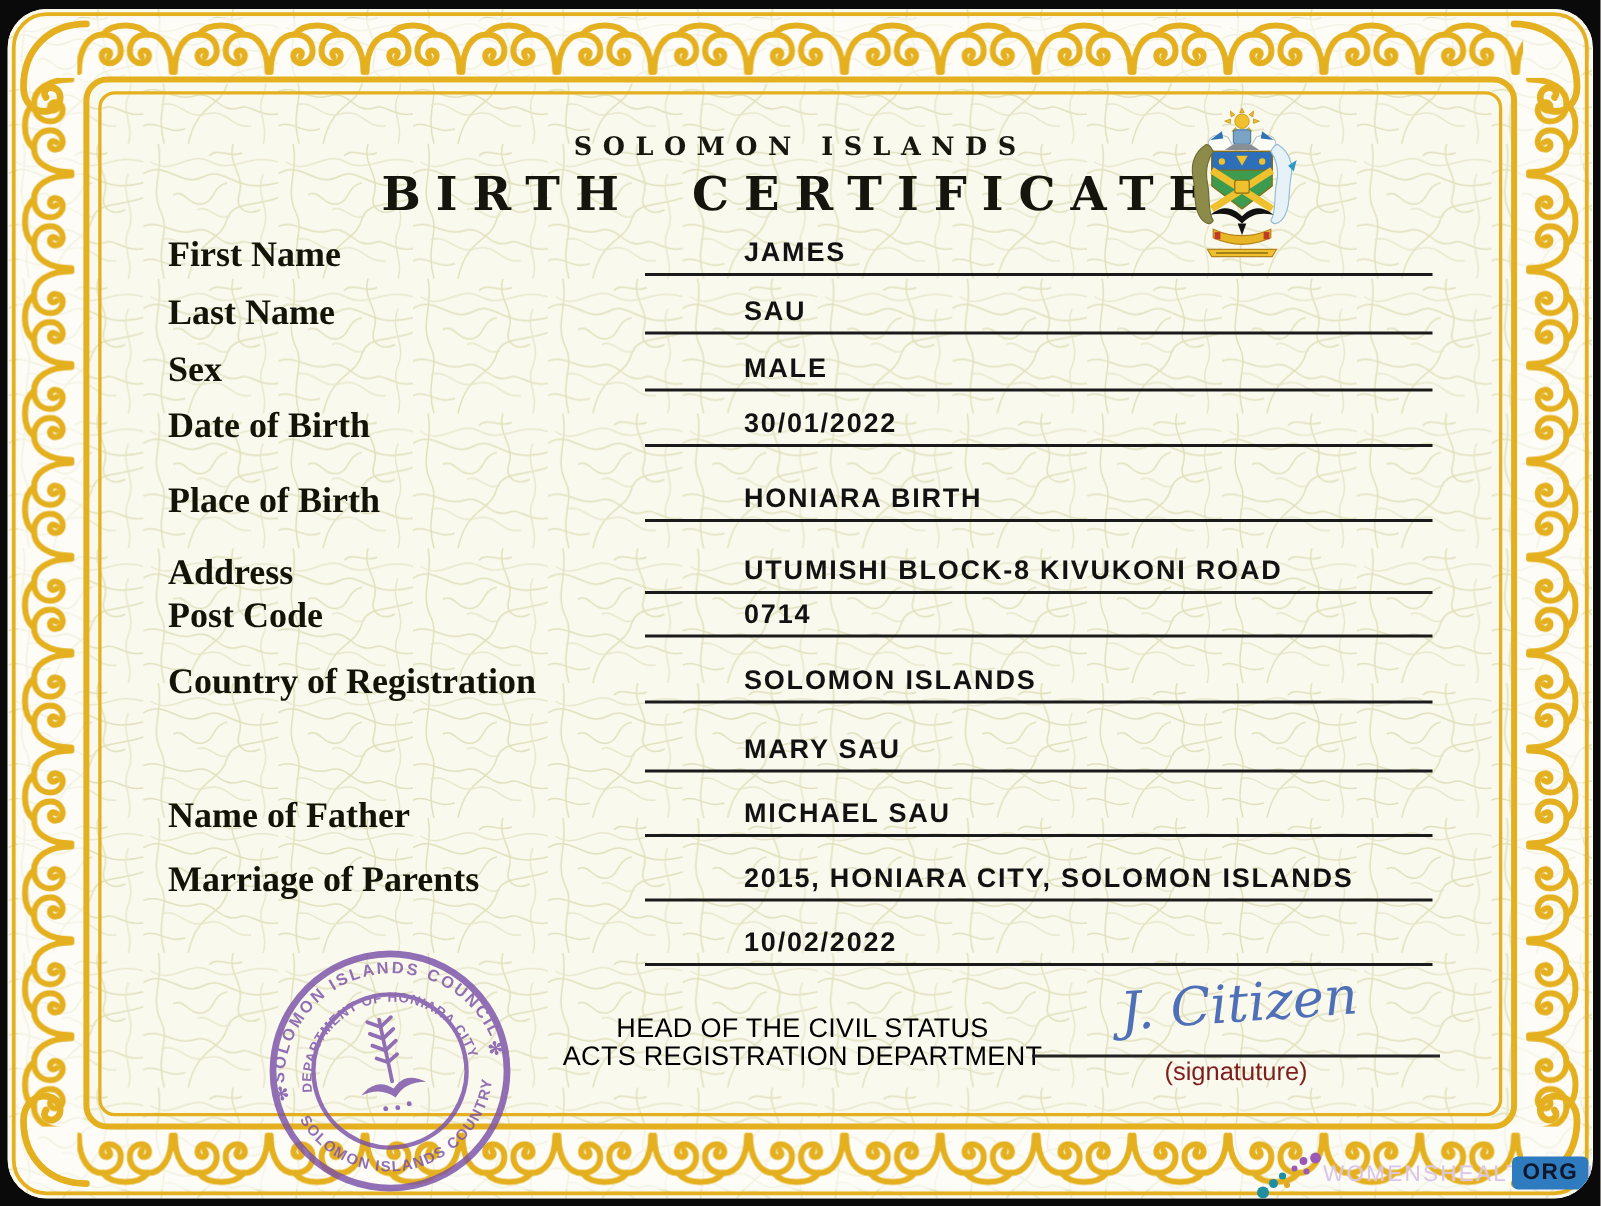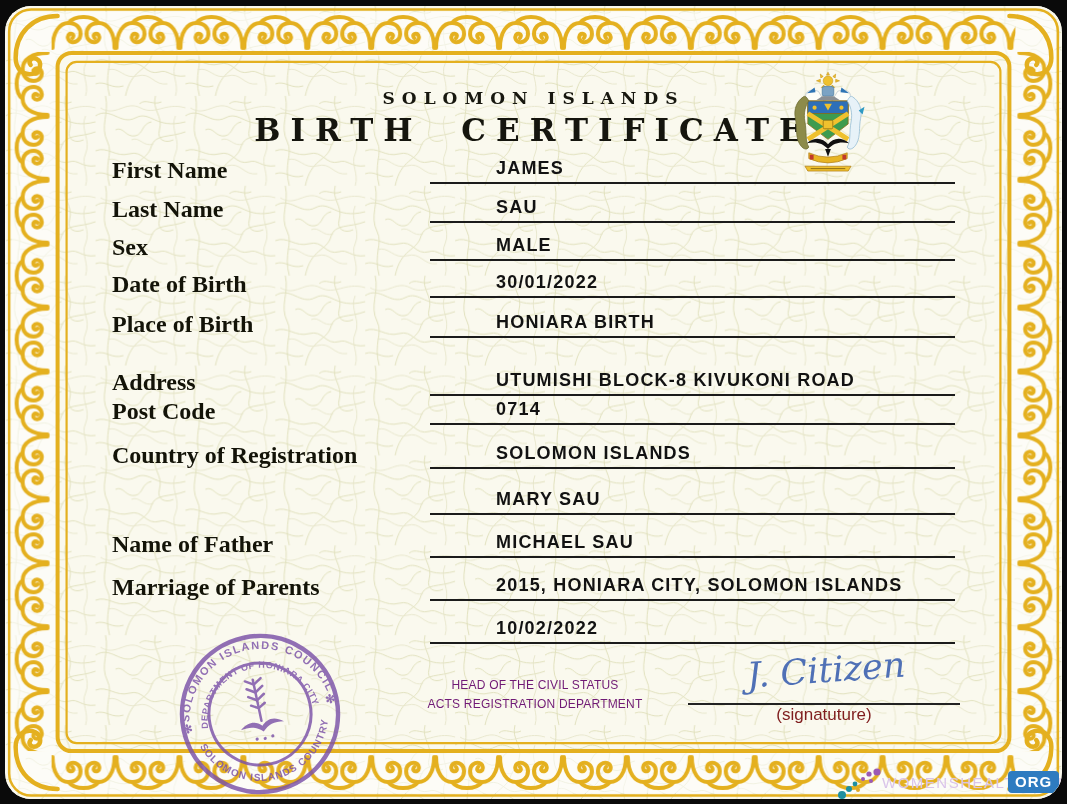--- a/index.html
+++ b/index.html
@@ -37,22 +37,22 @@
     border-bottom:2px solid #1b1b1b;
   }
   .f-value{
     position:absolute;left:491px;bottom:5px;
     font-family:"Liberation Sans", sans-serif;font-weight:bold;font-size:18px;
     letter-spacing:1.2px;color:#121212;white-space:nowrap;
   }
 
   .issuer{
     position:absolute;left:320px;top:670px;width:420px;text-align:center;
-    font-family:"Liberation Sans", sans-serif;font-size:12px;line-height:19px;
-    color:#701a75;letter-spacing:.2px;
+    font-family:"Liberation Sans", sans-serif;font-size:18px;line-height:19px;
+    color:#000000;letter-spacing:.2px;
   }
   .sig-name{
     position:absolute;left:688px;top:644px;width:266px;text-align:center;
     font-family:"DejaVu Serif", serif;font-style:italic;font-size:35px;
     color:#4f70b6;transform:rotate(-4deg);z-index:3;white-space:nowrap;
   }
   .sig-line{position:absolute;left:683px;top:697px;width:272px;border-top:2px solid #222;}
   .sig-caption{
     position:absolute;left:683px;top:699px;width:272px;text-align:center;
     font-family:Liberation Sans, sans-serif;font-size:17px;color:#7f1d1d;
@@ -62,21 +62,21 @@
 
   .watermark-dots{position:absolute;left:828px;top:757px;z-index:4;}
   .wm-text{
     position:absolute;left:877px;top:768px;z-index:4;
     font-family:"Liberation Sans", sans-serif;font-size:15px;letter-spacing:1.5px;
     color:rgba(216,193,232,0.95);text-shadow:0 0 1px rgba(255,255,255,.6);
     white-space:nowrap;
   }
   .wm-badge{
     position:absolute;left:1003px;top:765px;z-index:4;
-    background:#2e7bc0;color:#ffffff;font-family:"Liberation Sans", sans-serif;
+    background:#2e7bc0;color:#0f172a;font-family:"Liberation Sans", sans-serif;
     font-weight:bold;font-size:15px;letter-spacing:1px;
     padding:2px 7px 3px 7px;border-radius:4px;
   }
 </style>
 </head>
 <body>
 
 <div class="certificate">
 
   <svg class="border-art" width="1057" height="793" viewBox="0 0 1057 794">
@@ -216,21 +216,21 @@
     <div class="field-row" style="top:225px">
       <span class="f-label">Sex</span>
       <span class="f-line"></span>
       <span class="f-value">MALE</span>
     </div>
     <div class="field-row" style="top:262px">
       <span class="f-label">Date of Birth</span>
       <span class="f-line"></span>
       <span class="f-value">30/01/2022</span>
     </div>
-    <div class="field-row" style="top:302px">
+    <div class="field-row" style="top:312px">
       <span class="f-label">Place of Birth</span>
       <span class="f-line"></span>
       <span class="f-value">HONIARA BIRTH</span>
     </div>
     <div class="field-row" style="top:360px">
       <span class="f-label">Address</span>
       <span class="f-line"></span>
       <span class="f-value">UTUMISHI BLOCK-8 KIVUKONI ROAD</span>
     </div>
     <div class="field-row" style="top:389px">

